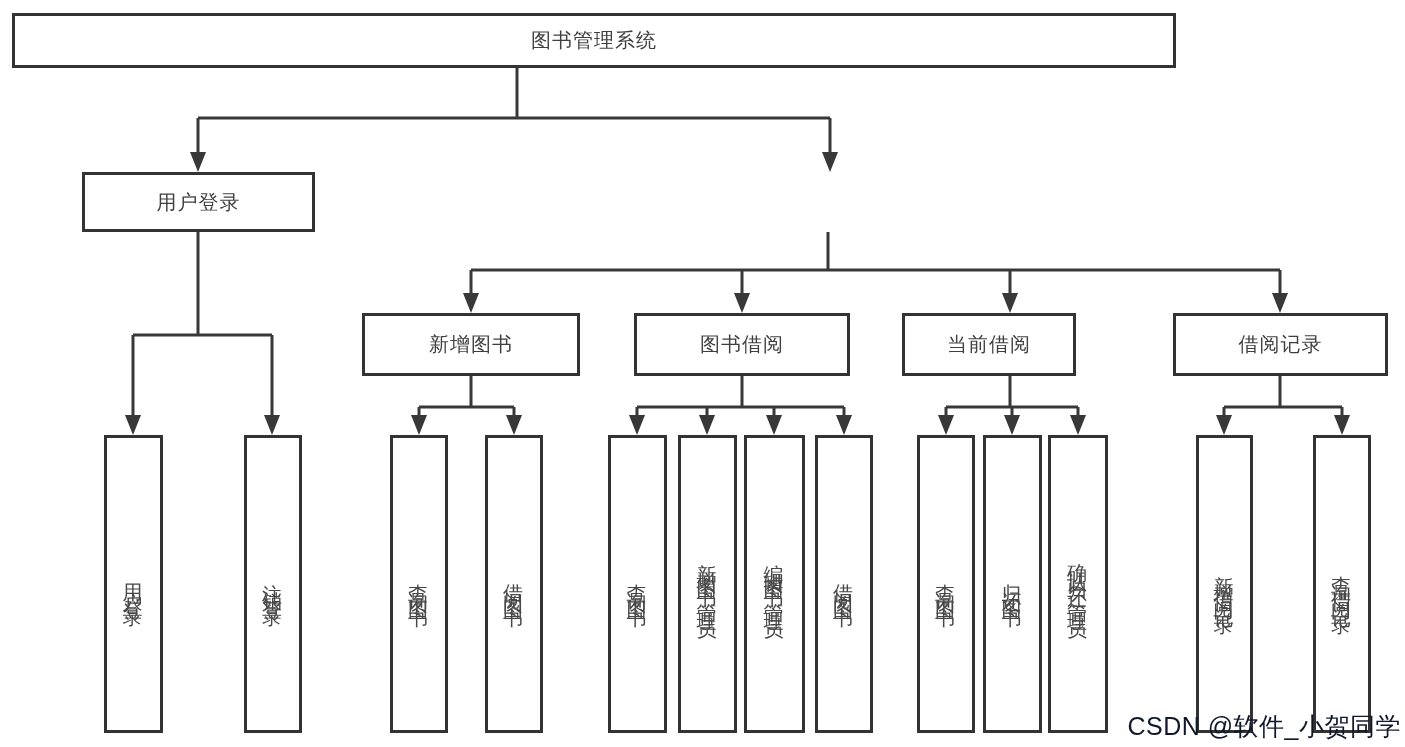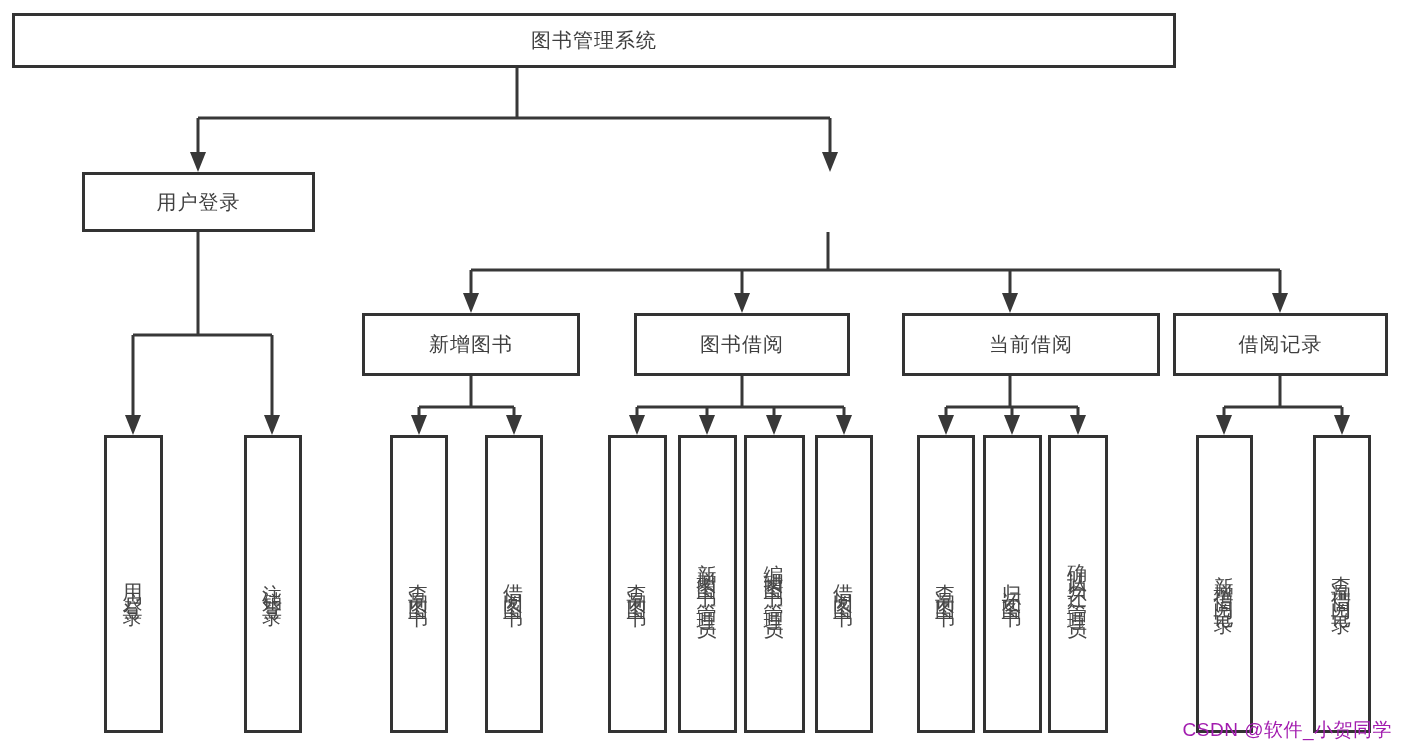--- a/index.html
+++ b/index.html
@@ -48,24 +48,24 @@
   .vbox .vtext {
     writing-mode: vertical-rl;
     text-orientation: mixed;
     font-size: 20px;
     letter-spacing: 8px;
     color: #474747;
     white-space: nowrap;
   }
   .watermark {
     position: absolute;
-    right: 13px;
+    right: 4px;
     bottom: 4px;
-    font-size: 19px;
-    color: #a21caf;
+    font-size: 25px;
+    color: #0f172a;
     z-index: 5;
     letter-spacing: 0.5px;
     white-space: nowrap;
   }
 </style>
 </head>
 <body>
 
 <div id="stage">
 
@@ -119,21 +119,21 @@
   <div class="node hbox" style="left:82px; top:172px; width:233px; height:60px;">
     <span>用户登录</span>
   </div>
 
   <div class="node hbox" style="left:362px; top:313px; width:218px; height:63px;">
     <span>新增图书</span>
   </div>
   <div class="node hbox" style="left:634px; top:313px; width:216px; height:63px;">
     <span>图书借阅</span>
   </div>
-  <div class="node hbox" style="left:902px; top:313px; width:258px; height:63px;">
+  <div class="node hbox" style="left:902px; top:313px; width:174px; height:63px;">
     <span>当前借阅</span>
   </div>
   <div class="node hbox" style="left:1173px; top:313px; width:215px; height:63px;">
     <span>借阅记录</span>
   </div>
 
   <div class="node vbox" style="left:104px; top:435px; width:59px; height:298px;">
     <span class="vtext">用户登录</span>
   </div>
   <div class="node vbox" style="left:244px; top:435px; width:58px; height:298px;">

